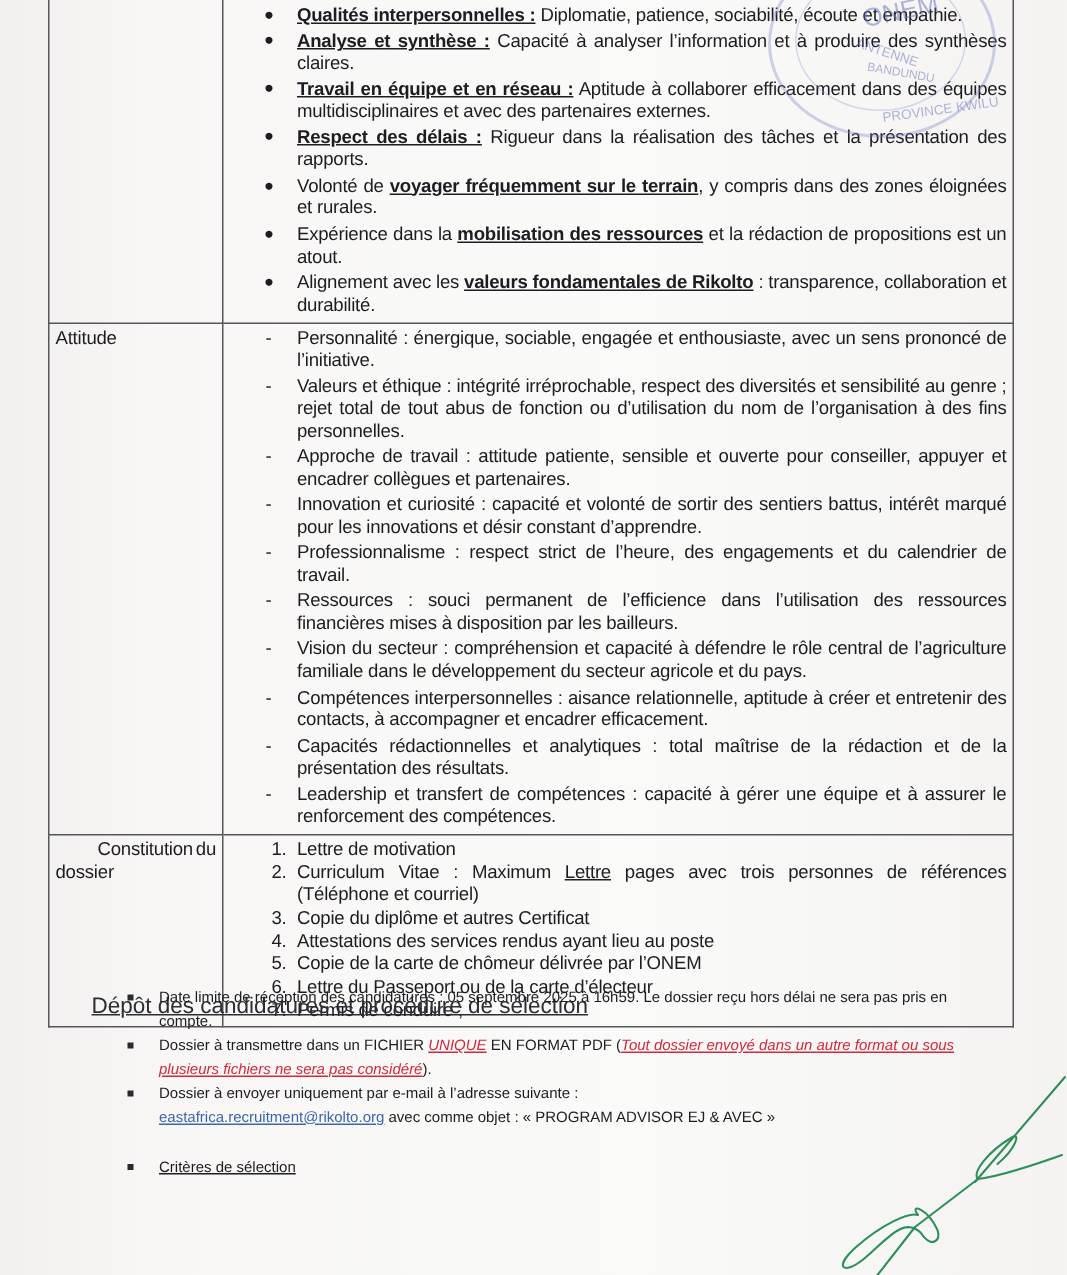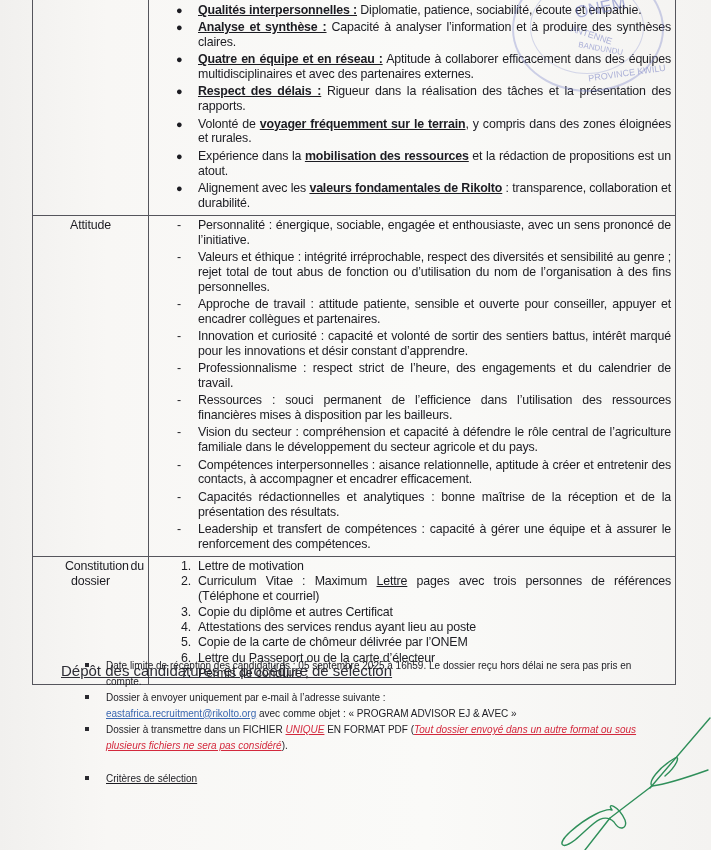--- a/index.html
+++ b/index.html
@@ -15,21 +15,21 @@
   }
   table.req {
     position:absolute; left:32px; top:-12px; width:644px;
     border-collapse:collapse; table-layout:fixed;
     font-size:12.4px; line-height:14.9px;
     letter-spacing:-0.15px;
   }
   table.req td {
     border:1.2px solid #55555c; vertical-align:top; padding:2px 4px 2px 4px;
   }
-  td.label { width:107px; padding-left:5px;text-align:center; }
+  td.label { width:107px; padding-left:5px; }
   td.label .lbl { display:flex; justify-content:space-between;margin-left:28px; }
   ul.blt, ul.dash, ol.num { list-style:none; margin:0; padding:0; }
   ul.blt li, ul.dash li, ol.num li {
     position:relative; padding-left:45px; text-align:justify; margin-bottom:2.3px;
   }
   ul.blt li .mk { position:absolute; left:23px; top:0; font-size:11px; }
   ul.dash li .mk { position:absolute; left:24px; top:0; }
   ol.num li { margin-bottom:0.5px; }
   ol.num li .mk { position:absolute; left:16px; top:0; width:22px; text-align:right; }
   b { font-weight:bold;text-decoration:underline; }
@@ -68,41 +68,41 @@
 <div class="page">
 
   <table class="req">
     <tbody>
         <tr>
       <td class="label"><span></span></td>
       <td>
         <ul class="blt" style="padding-top:12px;">
           <li><span class="mk">●</span><b>Qualités interpersonnelles :</b><span> Diplomatie, patience, sociabilité, écoute et empathie.</span></li>
           <li><span class="mk">●</span><b>Analyse et synthèse :</b><span> Capacité à analyser l’information et à produire des synthèses claires.</span></li>
-          <li><span class="mk">●</span><b>Quatre en équipe et en réseau :</b><span> Aptitude à collaborer efficacement dans des équipes multidisciplinaires et avec des partenaires externes.</span></li>
+          <li><span class="mk">●</span><b>Travail en équipe et en réseau :</b><span> Aptitude à collaborer efficacement dans des équipes multidisciplinaires et avec des partenaires externes.</span></li>
           <li><span class="mk">●</span><b>Respect des délais :</b><span> Rigueur dans la réalisation des tâches et la présentation des rapports.</span></li>
           <li><span class="mk">●</span><span>Volonté de </span><b>voyager fréquemment sur le terrain</b><span>, y compris dans des zones éloignées et rurales.</span></li>
           <li><span class="mk">●</span><span>Expérience dans la </span><b>mobilisation des ressources</b><span> et la rédaction de propositions est un atout.</span></li>
           <li><span class="mk">●</span><span>Alignement avec les </span><b>valeurs fondamentales de Rikolto</b><span> : transparence, collaboration et durabilité.</span></li>
         </ul>
       </td>
     </tr>
     <tr>
       <td class="label"><span>Attitude</span></td>
       <td>
         <ul class="dash">
           <li><span class="mk">-</span><span>Personnalité : énergique, sociable, engagée et enthousiaste, avec un sens prononcé de l’initiative.</span></li>
           <li><span class="mk">-</span><span>Valeurs et éthique : intégrité irréprochable, respect des diversités et sensibilité au genre ; rejet total de tout abus de fonction ou d’utilisation du nom de l’organisation à des fins personnelles.</span></li>
           <li><span class="mk">-</span><span>Approche de travail : attitude patiente, sensible et ouverte pour conseiller, appuyer et encadrer collègues et partenaires.</span></li>
           <li><span class="mk">-</span><span>Innovation et curiosité : capacité et volonté de sortir des sentiers battus, intérêt marqué pour les innovations et désir constant d’apprendre.</span></li>
           <li><span class="mk">-</span><span>Professionnalisme : respect strict de l’heure, des engagements et du calendrier de travail.</span></li>
           <li><span class="mk">-</span><span>Ressources : souci permanent de l’efficience dans l’utilisation des ressources financières mises à disposition par les bailleurs.</span></li>
           <li><span class="mk">-</span><span>Vision du secteur : compréhension et capacité à défendre le rôle central de l’agriculture familiale dans le développement du secteur agricole et du pays.</span></li>
           <li><span class="mk">-</span><span>Compétences interpersonnelles : aisance relationnelle, aptitude à créer et entretenir des contacts, à accompagner et encadrer efficacement.</span></li>
-          <li><span class="mk">-</span><span>Capacités rédactionnelles et analytiques : bonne maîtrise de la réception et de la présentation des résultats.</span></li>
+          <li><span class="mk">-</span><span>Capacités rédactionnelles et analytiques : total maîtrise de la rédaction et de la présentation des résultats.</span></li>
           <li><span class="mk">-</span><span>Leadership et transfert de compétences : capacité à gérer une équipe et à assurer le renforcement des compétences.</span></li>
         </ul>
       </td>
     </tr>
     <tr>
       <td class="label">
         <div class="lbl">
               <span>Constitution</span>
               <span>du</span>
             </div>
@@ -127,22 +127,22 @@
   <div class="stamp-inner"></div>
   <div class="stamp-text" style="left:575px; top:-2px; font-size:17px; transform:rotate(-12deg);">ONEM</div>
   <div class="stamp-text" style="left:570px; top:30px; font-size:9px; transform:rotate(18deg);">ANTENNE</div>
   <div class="stamp-text" style="left:578px; top:44px; font-size:8px; transform:rotate(10deg);">BANDUNDU</div>
   <div class="stamp-text" style="left:588px; top:68px; font-size:9px; transform:rotate(-8deg);">PROVINCE KWILU</div>
 
   <div class="section">Dépôt des candidatures et procédure de sélection</div>
 
   <ul class="sq">
     <li><span class="mk"></span><span>Date limite de réception des candidatures : 05 septembre 2025 à 16h59. Le dossier reçu hors délai ne sera pas pris en compte.</span></li>
+    <li><span class="mk"></span><span>Dossier à transmettre dans un FICHIER </span><span class="red">UNIQUE</span><span> EN FORMAT PDF (</span><span class="red">Tout dossier envoyé dans un autre format ou sous plusieurs fichiers ne sera pas considéré</span><span>).</span></li>
     <li><span class="mk"></span><span>Dossier à envoyer uniquement par e-mail à l’adresse suivante :</span><br><a class="link">eastafrica.recruitment@rikolto.org</a><span> avec comme objet : « PROGRAM ADVISOR EJ &amp; AVEC »</span></li>
-    <li><span class="mk"></span><span>Dossier à transmettre dans un FICHIER </span><span class="red">UNIQUE</span><span> EN FORMAT PDF (</span><span class="red">Tout dossier envoyé dans un autre format ou sous plusieurs fichiers ne sera pas considéré</span><span>).</span></li>
     <li class="gap"></li>
     <li><span class="mk"></span><span class="u">Critères de sélection</span></li>
   </ul>
 
   <svg class="sig" width="171" height="140" viewBox="0 0 171 140">
     <g fill="none" stroke="#2f8f5a" stroke-width="1.4" stroke-linecap="round">
       <path d="M170 8 L110 78"></path>
       <path d="M168 60 C140 70 120 75 112 76 C108 72 118 58 135 48 C140 45 138 55 125 66"></path>
       <path d="M112 76 L70 108"></path>
       <path d="M72 100 C66 92 78 95 85 110 C88 118 80 122 74 112 C62 100 50 118 35 130 C22 140 16 135 30 122 C48 106 66 98 72 100"></path>

